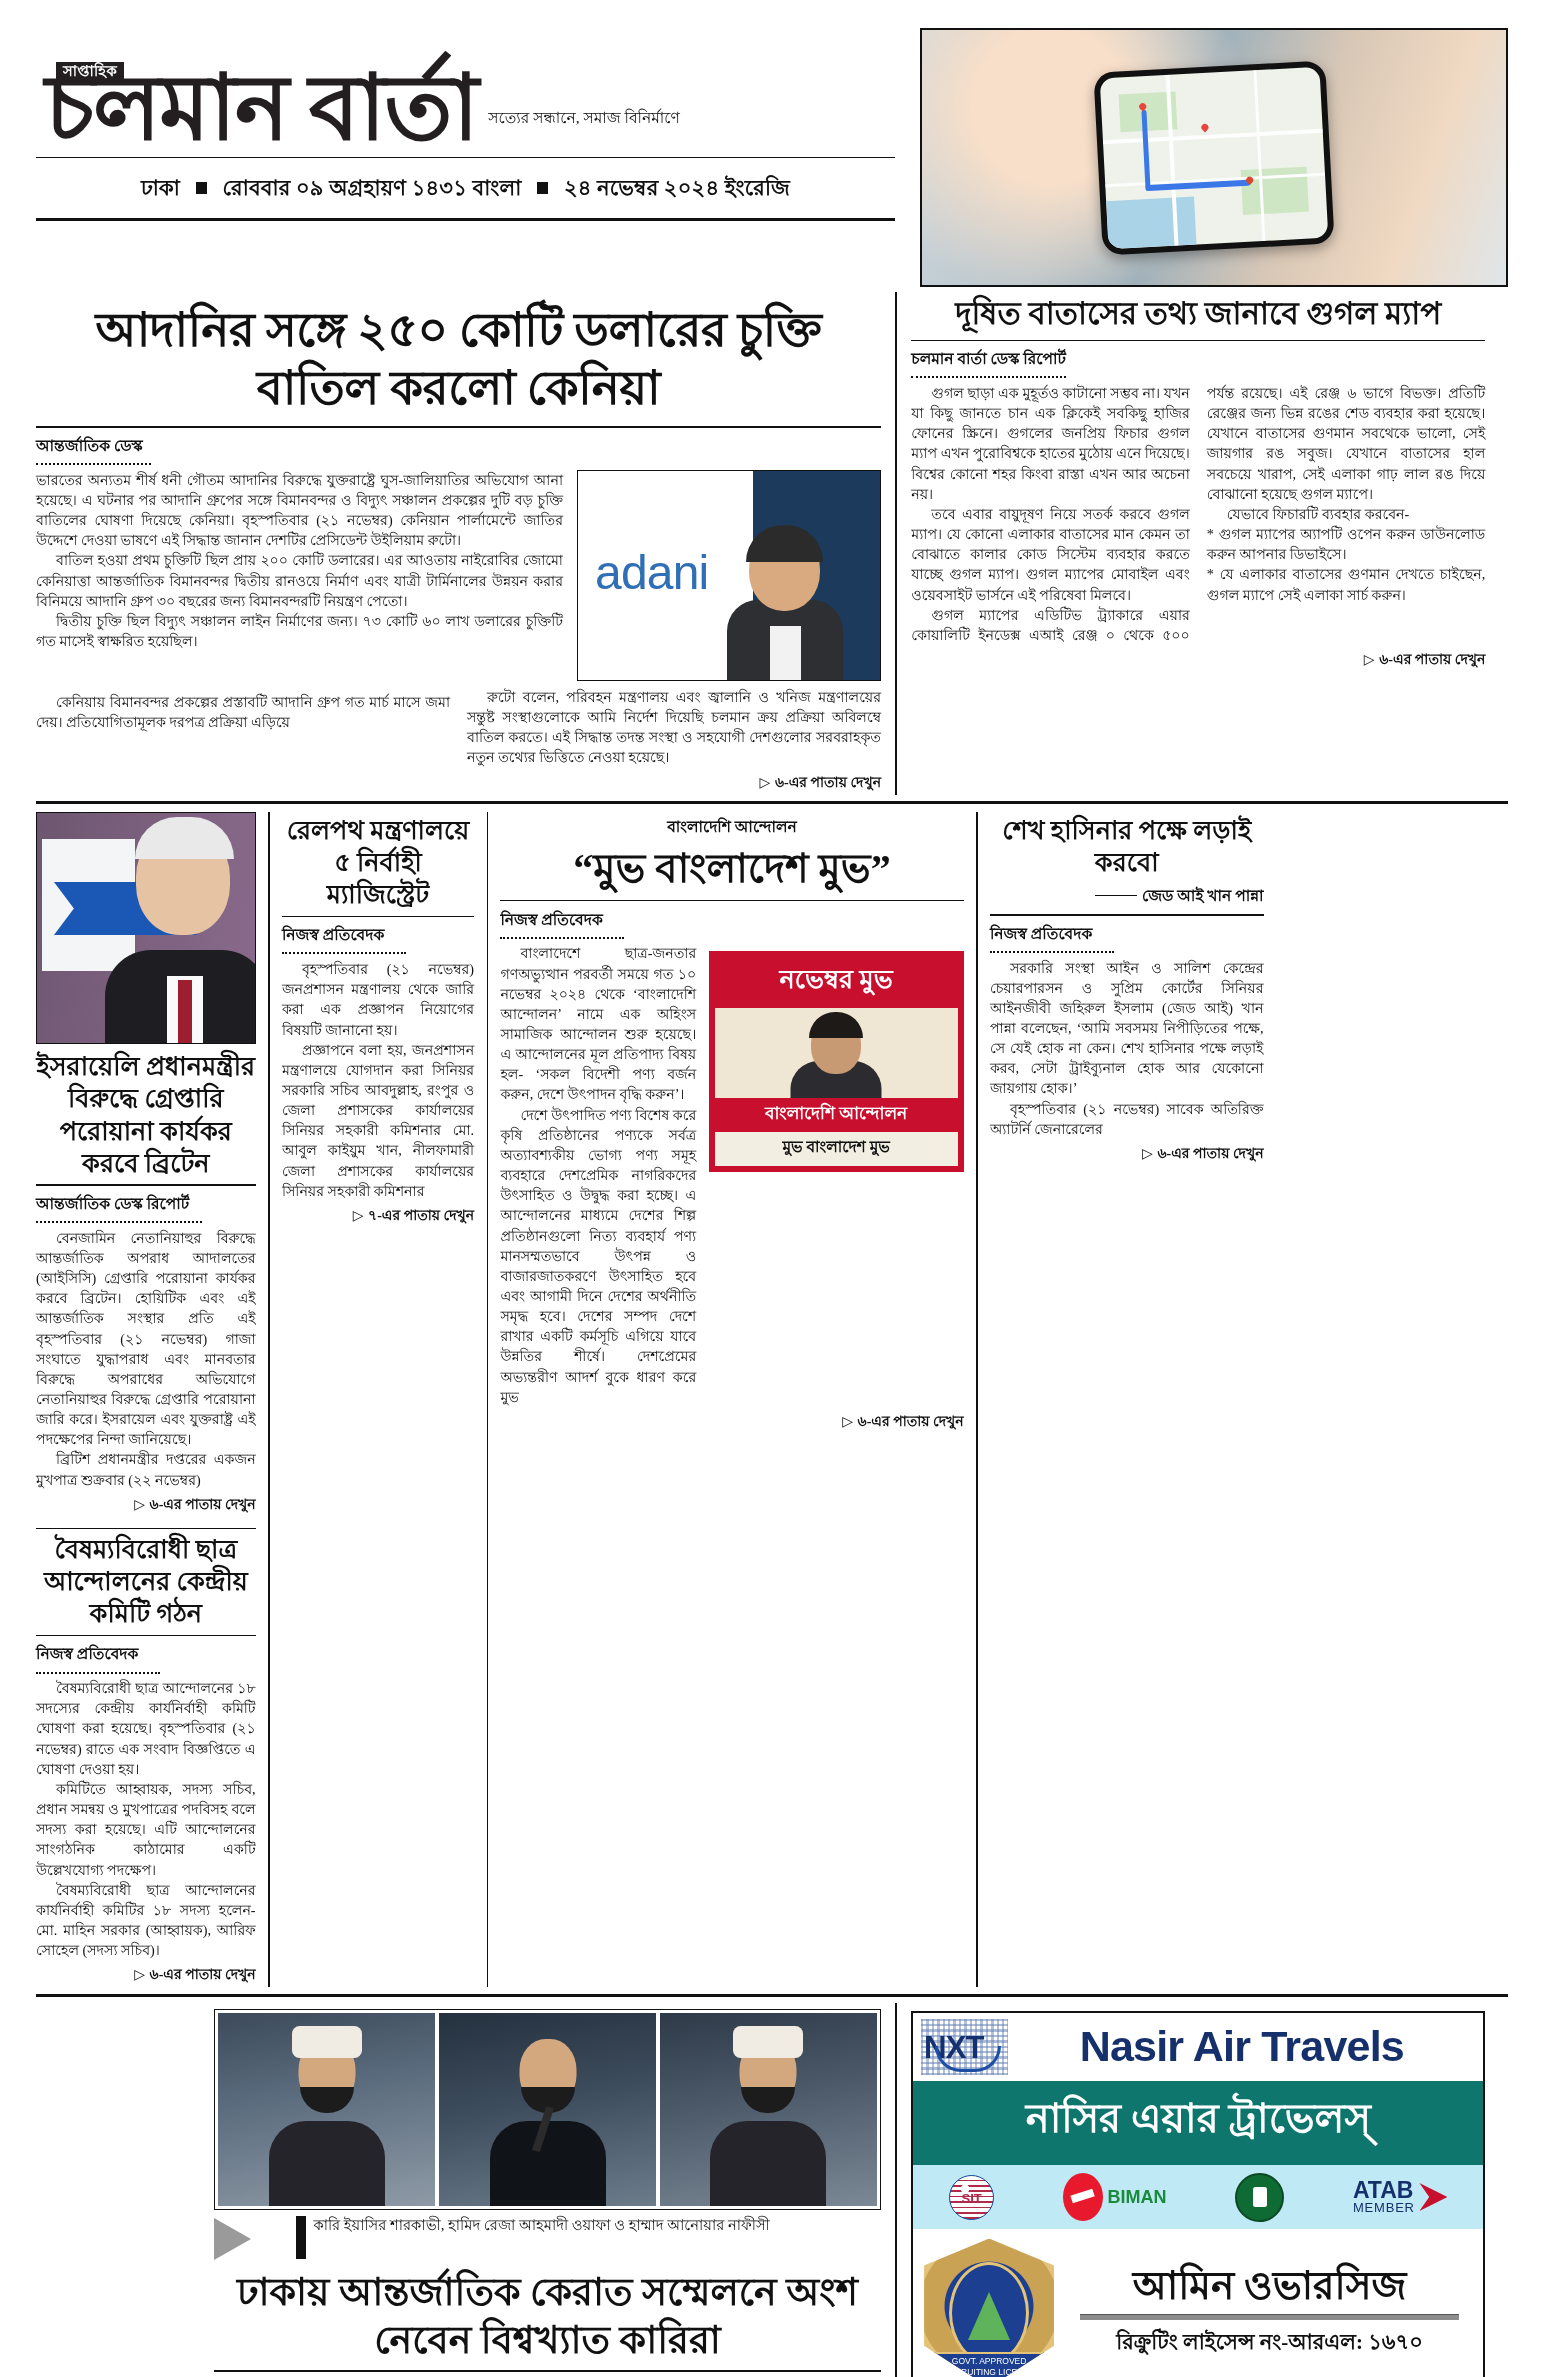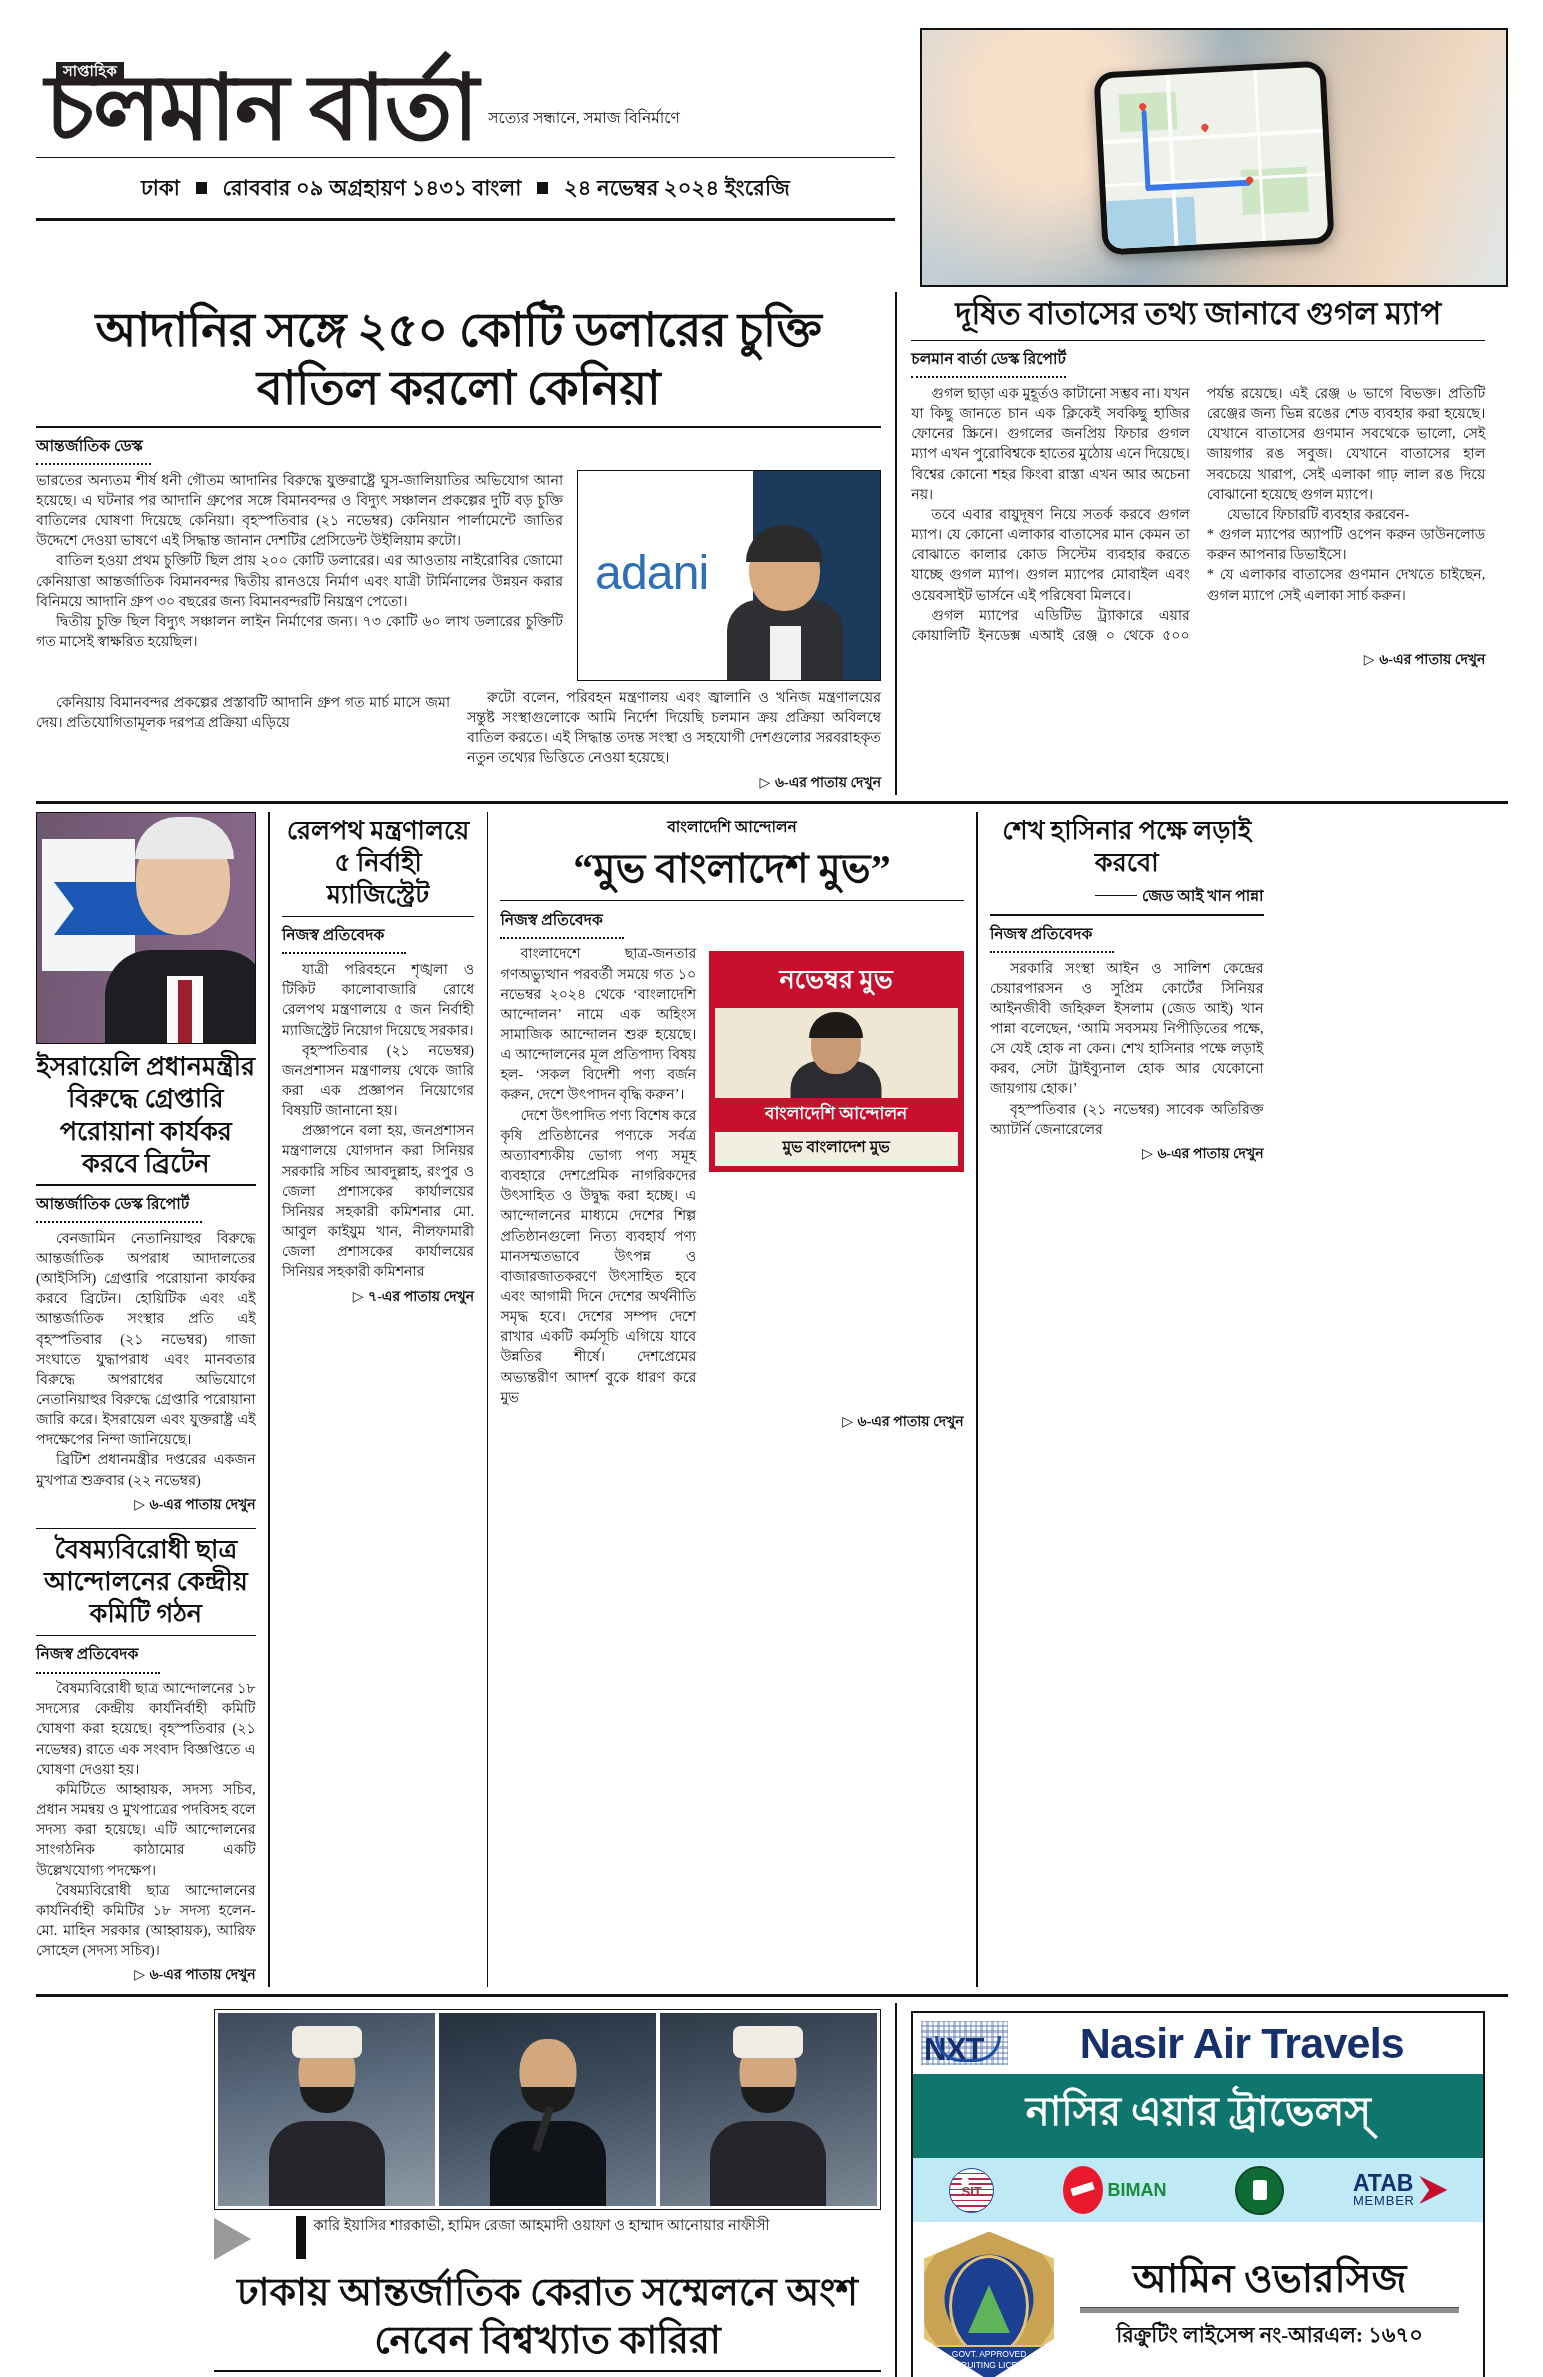--- a/index.html
+++ b/index.html
@@ -218,21 +218,21 @@
   }
   .cap-bar{width:10px;height:43px;background:#111;flex:0 0 10px;}
   .cap-txt{font-size:14.7px;line-height:1.34;}
 
   
   .ad{
     border:2.3px solid #111;box-sizing:border-box;margin-top:7.7px;background:#fff;
   }
   .ad-logo-row{display:flex;align-items:center;background:#fff;padding:6.2px 7.7px;}
   .nxt{
-    width:87px;height:44px;position:relative;flex:0 0 87px;text-align:center;
+    width:87px;height:56px;position:relative;flex:0 0 87px;text-align:center;
   }
   .nxt-map{
     position:absolute;inset:0;
     background:
       repeating-linear-gradient(0deg,rgba(80,110,170,.55) 0 2.3px,transparent 2.3px 5.4px),
       repeating-linear-gradient(90deg,rgba(80,110,170,.5) 0 2.3px,transparent 2.3px 5.4px);
     opacity:.85;
   }
   .nxt-txt{
     position:absolute;left:3.1px;top:10.8px;
@@ -434,21 +434,20 @@
 
     <div class="vdiv-s"></div>
 
     <div class="b2-c2">
       <div class="sec-head-sm">রেলপথ মন্ত্রণালয়ে ৫ নির্বাহী ম্যাজিস্ট্রেট</div>
       <div class="hr-thin"></div>
       <div class="byl-wrap">
         <div class="t">নিজস্ব প্রতিবেদক</div>
         <div class="dotline" style="width:124px;"></div>
       </div>
-      <div class="body" style="text-indent:20px;">যাত্রী পরিবহনে শৃঙ্খলা ও টিকিট কালোবাজারি রোধে রেলপথ মন্ত্রণালয়ে ৫ জন নির্বাহী ম্যাজিস্ট্রেট নিয়োগ দিয়েছে সরকার।</div>
       <div class="body" style="text-indent:20px;">বৃহস্পতিবার (২১ নভেম্বর) জনপ্রশাসন মন্ত্রণালয় থেকে জারি করা এক প্রজ্ঞাপন নিয়োগের বিষয়টি জানানো হয়।</div>
       <div class="body" style="text-indent:20px;">প্রজ্ঞাপনে বলা হয়, জনপ্রশাসন মন্ত্রণালয়ে যোগদান করা সিনিয়র সরকারি সচিব আবদুল্লাহ, রংপুর ও জেলা প্রশাসকের কার্যালয়ের সিনিয়র সহকারী কমিশনার মো. আবুল কাইয়ুম খান, নীলফামারী জেলা প্রশাসকের কার্যালয়ের সিনিয়র সহকারী কমিশনার</div>
       <div class="more">
         <span class="tri">▷</span><span>৭-এর পাতায় দেখুন</span>
       </div>
     </div>
 
     <div class="vdiv-s"></div>
 
     <div class="b2-c3">

